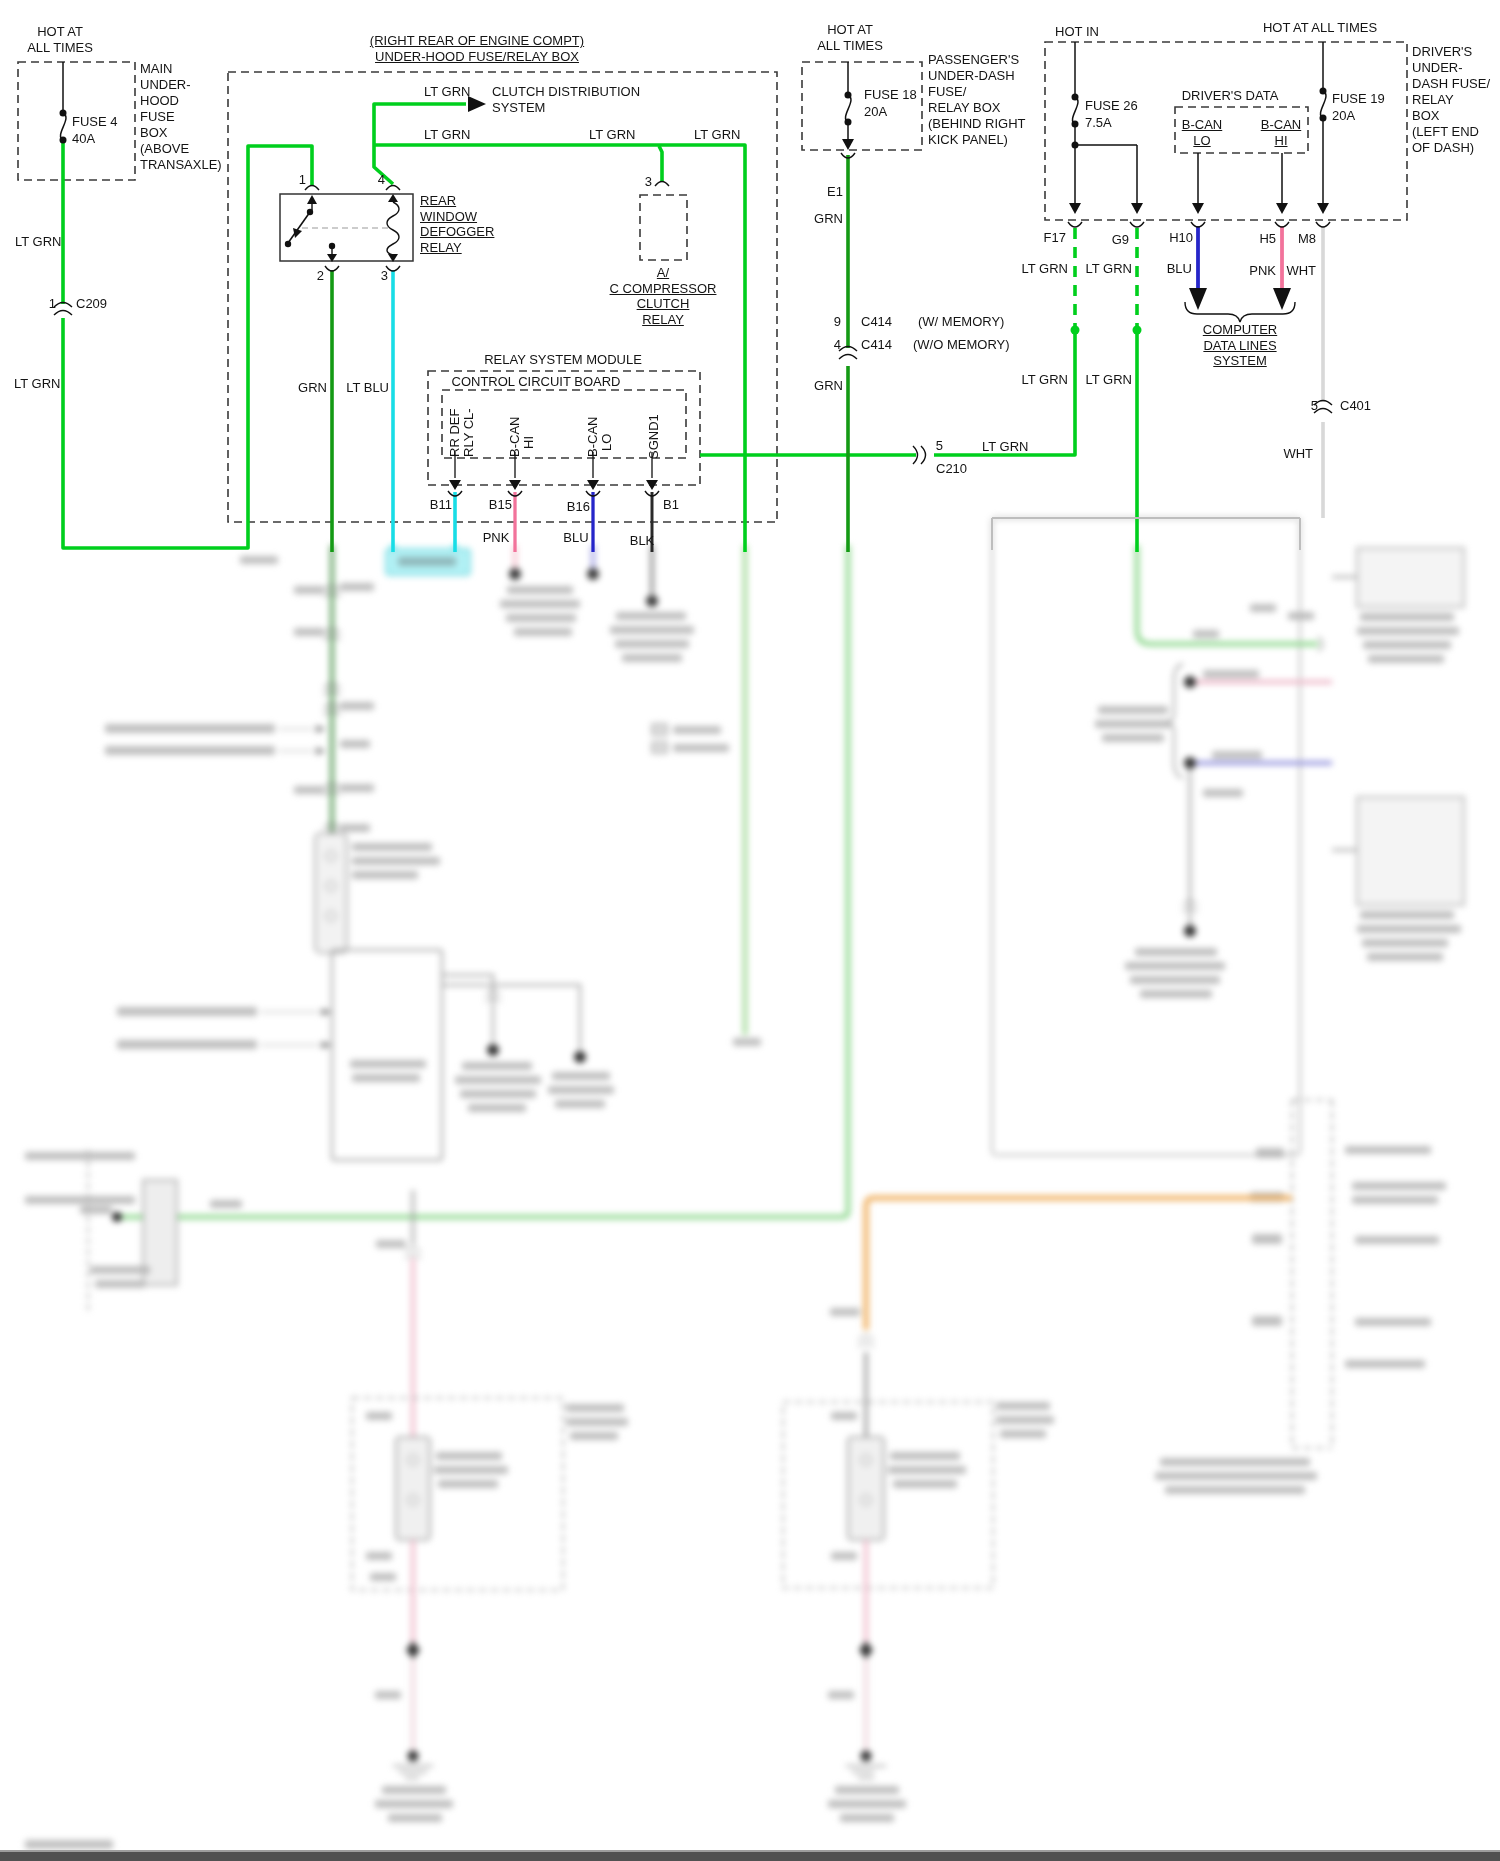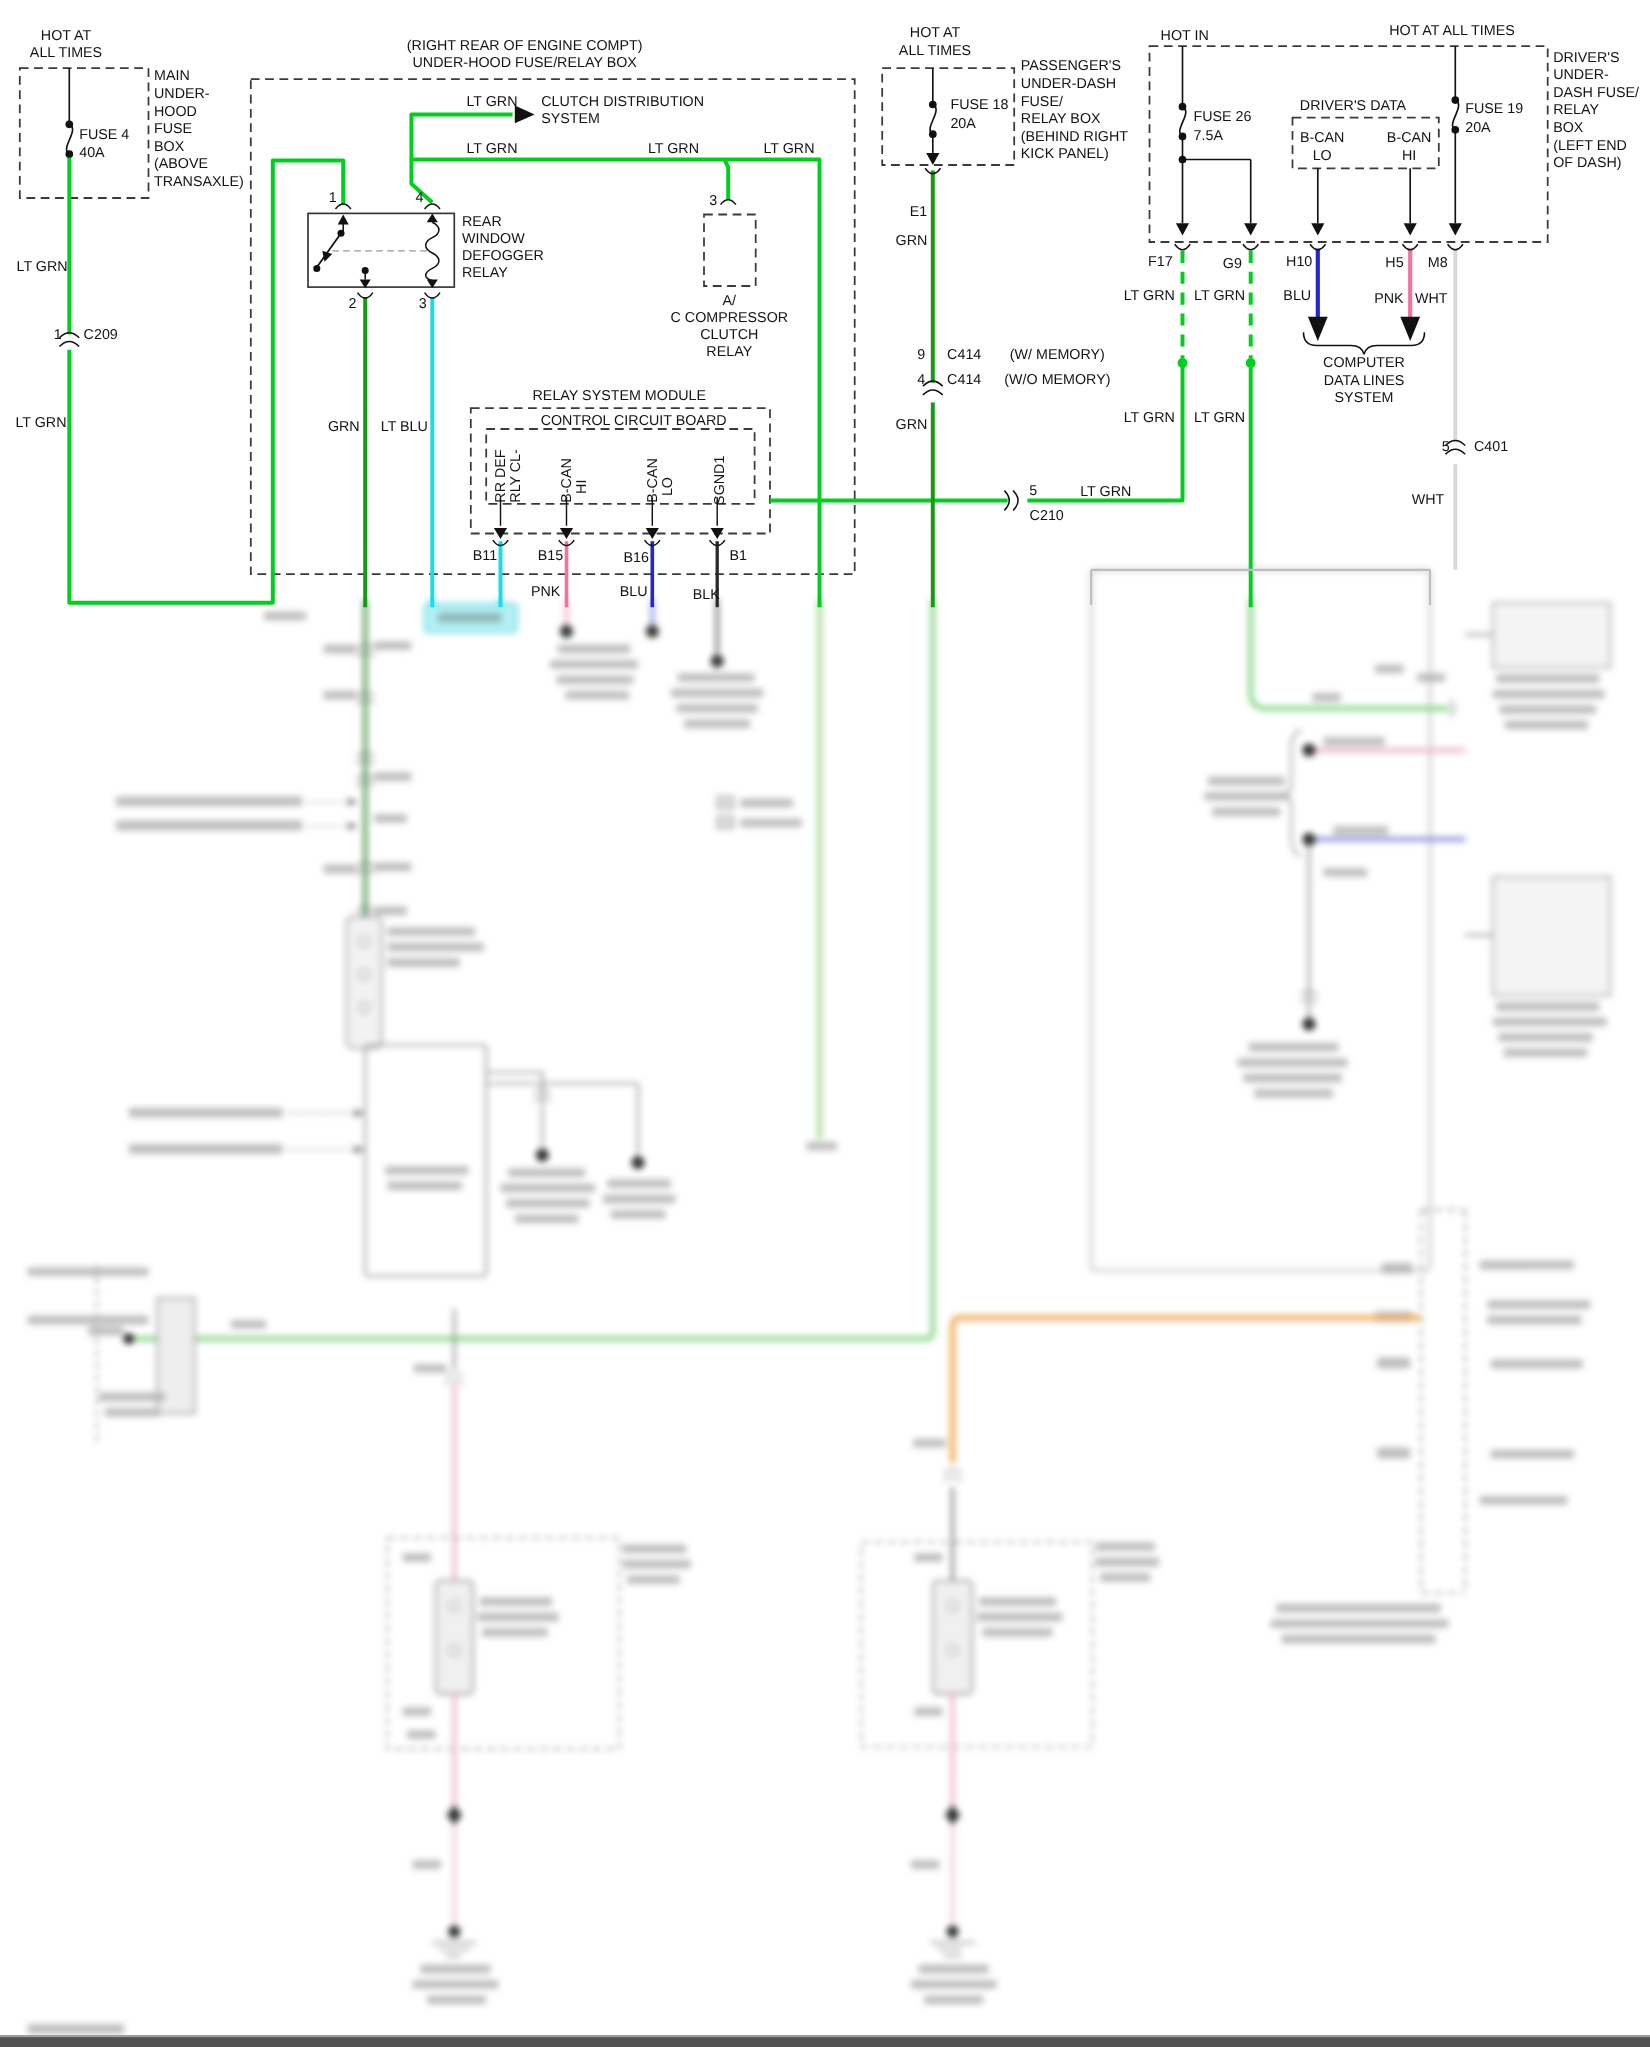--- a/index.html
+++ b/index.html
@@ -4,21 +4,21 @@
 <style>
   html,body{margin:0;padding:0;background:#e8e8e8;}
   #canvas{position:relative;width:1500px;height:1861px;background:#ffffff;overflow:hidden;
           font-family:"Liberation Sans",sans-serif;}
   svg{position:absolute;left:0;top:0;}
   .lbl{position:absolute;font:13px/1.24 "Liberation Sans",sans-serif;color:#141414;
        white-space:pre-line;z-index:30;}
   .c{transform:translateX(-50%);text-align:center;}
   .r{transform:translateX(-100%);text-align:right;}
   .rot{transform-origin:0 0;transform:rotate(-90deg);white-space:nowrap;}
-  .lh15{line-height:15.5px;} .lh16{line-height:16px;} .lh17{line-height:17px;}
+  .lh15{line-height:15.5px;text-decoration:underline;} .lh16{line-height:16px;} .lh17{line-height:17px;}
   .blurlayer{position:absolute;left:0;top:0;width:1500px;height:1861px;filter:blur(3.1px);z-index:5;}
   .sharplayer{z-index:10;}
   #bottombar{position:absolute;left:0;top:1850px;width:1500px;height:11px;background:#515151;
              border-top:2px solid #9e9e9e;z-index:40;}
 </style>
 </head>
 <body>
 
 <div id="canvas">
 
@@ -474,21 +474,21 @@
   <div class="lbl r" style="left:327px;top:380px">GRN</div>
   <div class="lbl r" style="left:389px;top:380px">LT BLU</div>
 
   <div class="lbl r" style="left:652px;top:174px">3</div>
   <div class="lbl c lh15" style="left:663px;top:265px">A/
 C COMPRESSOR
 CLUTCH
 RELAY</div>
 
   <div class="lbl c" style="left:563px;top:352px">RELAY SYSTEM MODULE</div>
-  <div class="lbl c" style="left:576px;top:374px">CONTROL CIRCUIT BOARD</div>
+  <div class="lbl c" style="left:536px;top:374px">CONTROL CIRCUIT BOARD</div>
   <div class="lbl rot" style="left:447px;top:457px">RR DEF</div>
   <div class="lbl rot" style="left:461px;top:457px">RLY CL-</div>
   <div class="lbl rot" style="left:507px;top:457px">B-CAN</div>
   <div class="lbl rot" style="left:521px;top:449px">HI</div>
   <div class="lbl rot" style="left:585px;top:457px">B-CAN</div>
   <div class="lbl rot" style="left:599px;top:451px">LO</div>
   <div class="lbl rot" style="left:646px;top:459px">SGND1</div>
   <div class="lbl r" style="left:452px;top:497px">B11</div>
   <div class="lbl r" style="left:512px;top:497px">B15</div>
   <div class="lbl r" style="left:590px;top:499px">B16</div>

